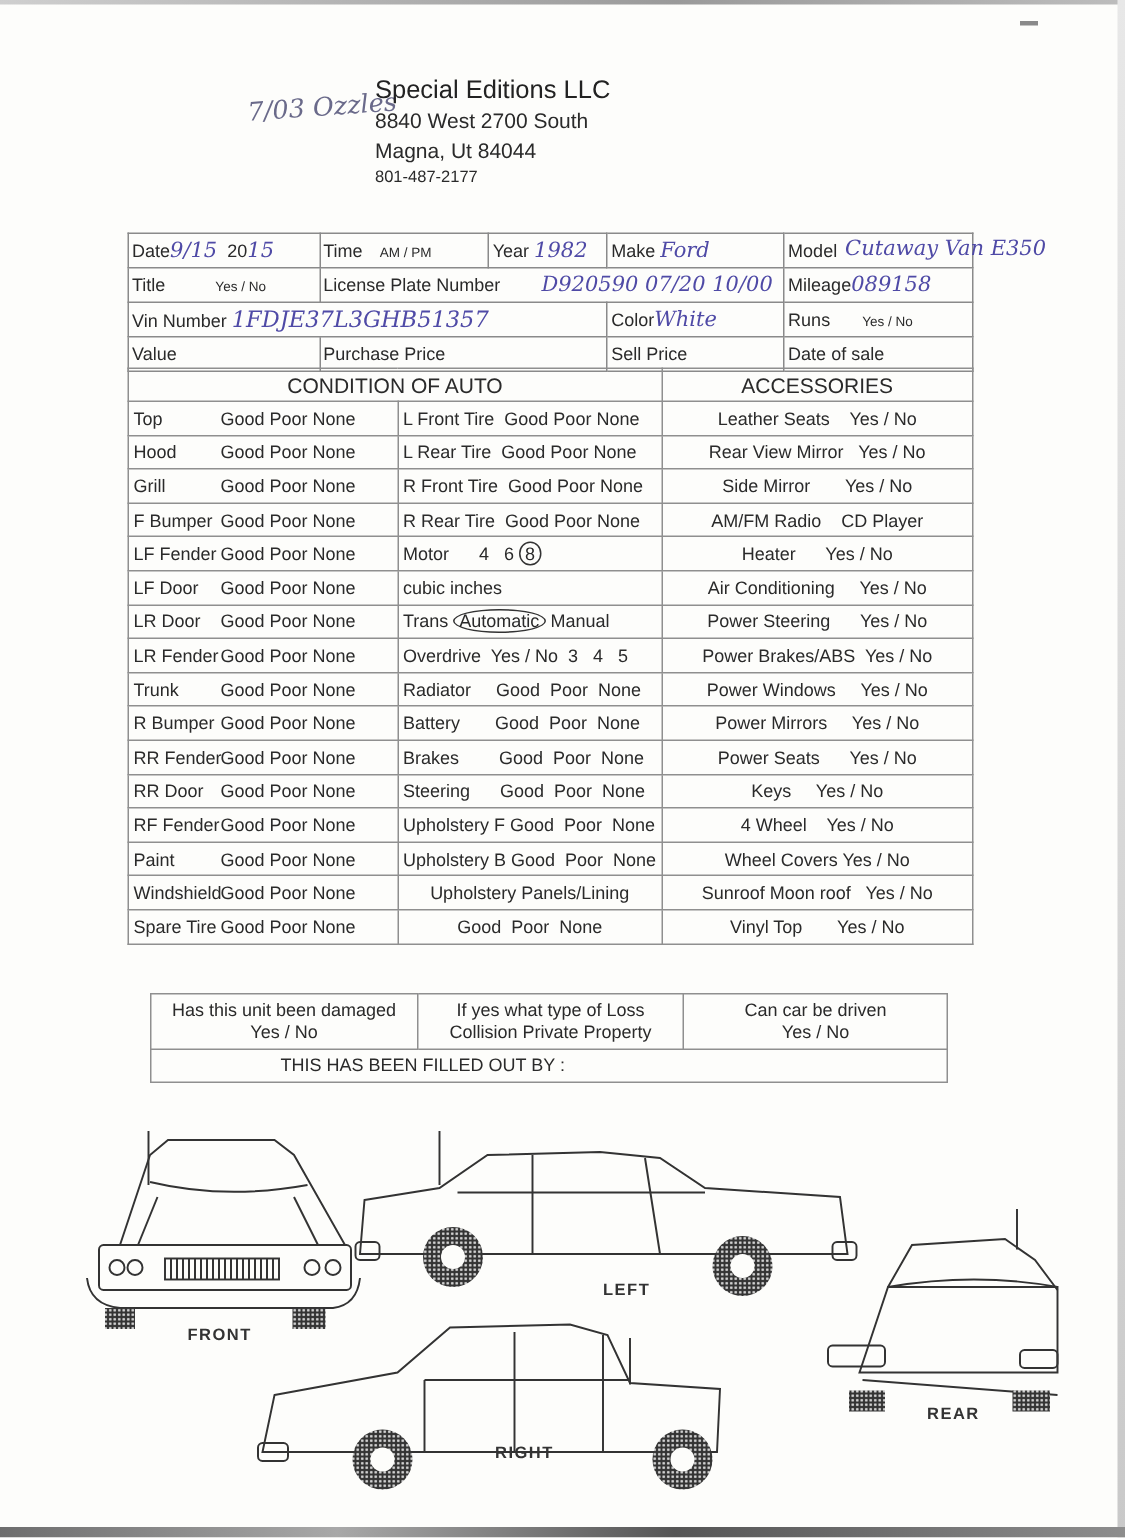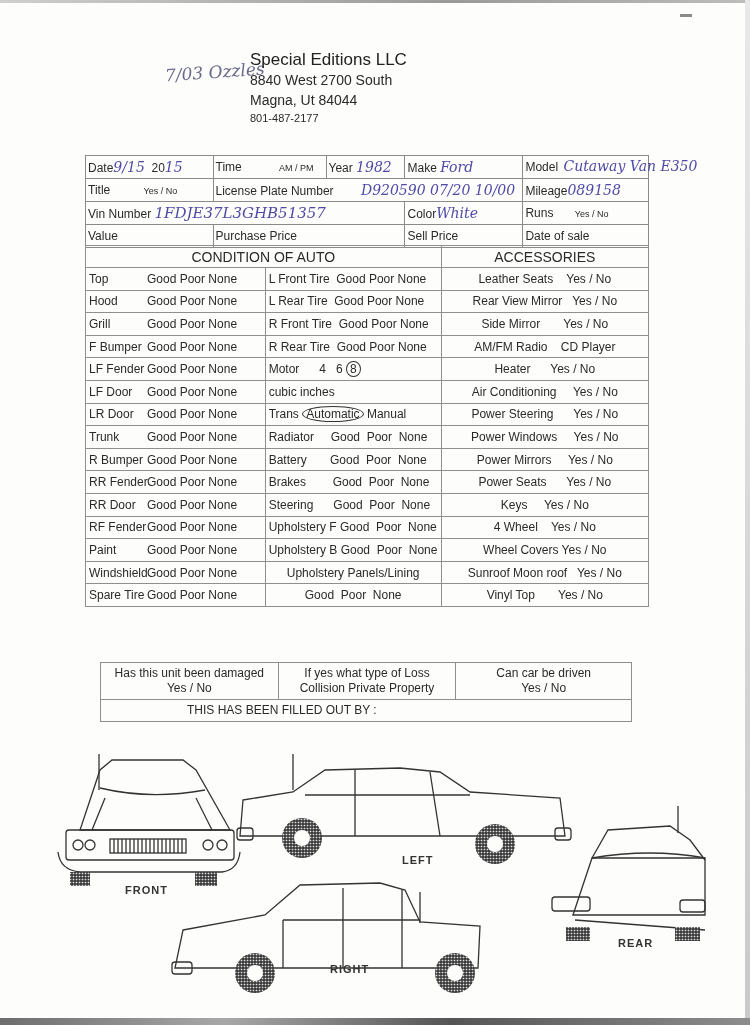--- a/index.html
+++ b/index.html
@@ -61,21 +61,21 @@
 </div>
 
 <table class="info">
   <tbody>
       <tr>
     <td style="width:128px">
       <span>Date</span><span class="hwin">9/15</span>&nbsp;&nbsp;<span>20</span><span class="hwin">15</span>
     </td>
     <td style="width:113px">
       <span>Time</span>
-      <span class="sm" style="margin-left:34px">AM / PM</span>
+      <span class="sm" style="margin-left:8px">AM / PM</span>
     </td>
     <td style="width:79px">
       <span>Year</span>
       <span class="hwin">1982</span>
     </td>
     <td style="width:118px">
       <span>Make</span>
       <span class="hwin">Ford</span>
     </td>
     <td style="width:126px">
@@ -152,20 +152,25 @@
       </tr>
       <tr>
         <td class="c-left"><span class="lbl">LF Door</span><span>Good  Poor  None</span></td>
         <td class="c-mid"><span style="white-space:pre">cubic inches</span></td>
         <td class="c-right"><span style="white-space:pre">Air Conditioning     Yes / No</span></td>
       </tr>
       <tr>
         <td class="c-left"><span class="lbl">LR Door</span><span>Good  Poor  None</span></td>
         <td class="c-mid"><span style="white-space:pre">Trans</span> <span class="circled">Automatic</span> <span>Manual</span></td>
         <td class="c-right"><span style="white-space:pre">Power Steering      Yes / No</span></td>
+      </tr>
+      <tr>
+        <td class="c-left"><span class="lbl">LR Fender</span><span>Good  Poor  None</span></td>
+        <td class="c-mid"><span style="white-space:pre">Overdrive  Yes / No  3   4   5</span></td>
+        <td class="c-right"><span style="white-space:pre">Power Brakes/ABS  Yes / No</span></td>
       </tr>
       <tr>
         <td class="c-left"><span class="lbl">Trunk</span><span>Good  Poor  None</span></td>
         <td class="c-mid"><span style="white-space:pre">Radiator     Good  Poor  None</span></td>
         <td class="c-right"><span style="white-space:pre">Power Windows     Yes / No</span></td>
       </tr>
       <tr>
         <td class="c-left"><span class="lbl">R Bumper</span><span>Good  Poor  None</span></td>
         <td class="c-mid"><span style="white-space:pre">Battery       Good  Poor  None</span></td>
         <td class="c-right"><span style="white-space:pre">Power Mirrors     Yes / No</span></td>

